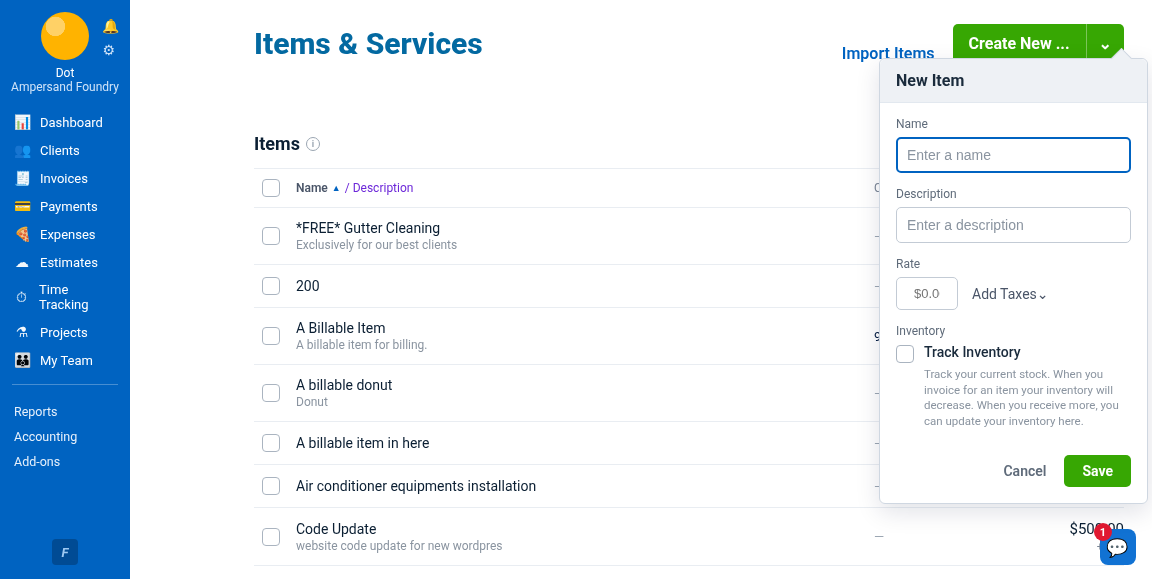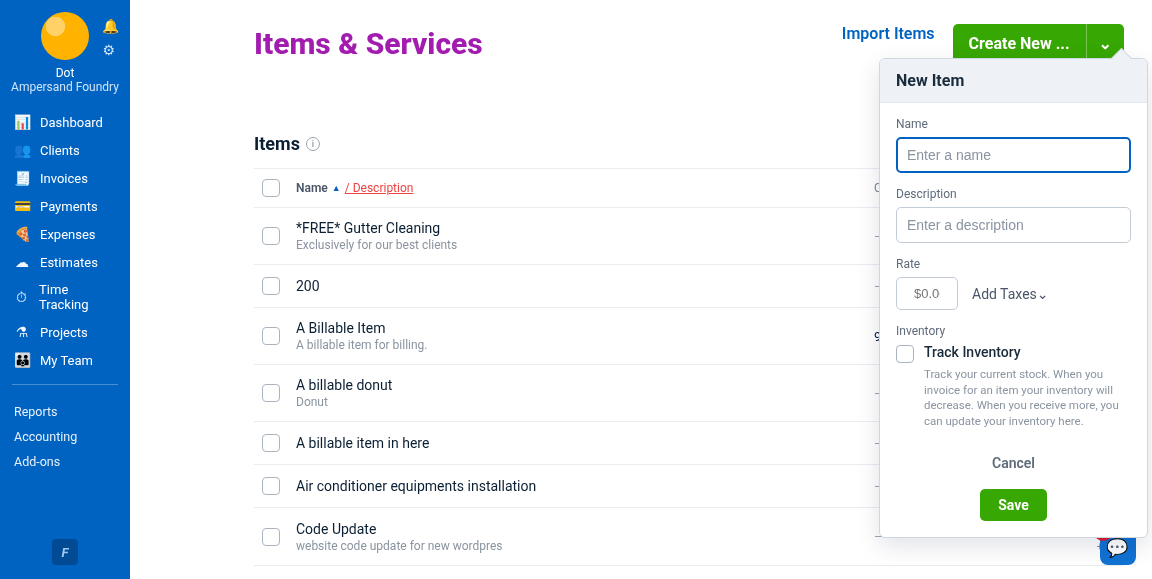--- a/index.html
+++ b/index.html
@@ -41,22 +41,22 @@
     .nav-sub .nav-item { font-size:12.5px; color:#e6f0fb; padding:5px 14px;}
     .sidebar-footer { margin-top:auto; display:flex; justify-content:center; padding-bottom:6px; }
     .footer-logo {
       width: 26px; height:26px; background:#004b94; border-radius:4px;
       display:flex; align-items:center; justify-content:center; color:#9ec9f2; font-weight:700; font-style:italic;
     }
 
     
     .main { flex:1; padding: 24px 28px 0 124px; position:relative; overflow-y:auto; }
     .page-header { display:flex; align-items:center; justify-content:space-between; }
-    .page-title { font-size: 30px; font-weight: 800; color:#a21caf; }
-    .header-actions { display:flex; align-items:flex-start; gap:18px; }
+    .page-title { font-size: 30px; font-weight: 800; color:#0369a1; }
+    .header-actions { display:flex; align-items:flex-end; gap:18px; }
     .import-link { font-size:16px; font-weight:600; color:#0063c1; cursor:pointer; }
     .create-btn {
       display:flex; align-items:center; background:#37a703; color:#fff; border-radius:5px;
       overflow:hidden; font-size:16px; font-weight:700; cursor:pointer;
     }
     .create-btn .label { padding: 10px 16px; }
     .create-btn .chev { padding: 10px 12px; border-left:1px solid rgba(255,255,255,.35); }
     
     
     .tab-row { display:flex; justify-content:flex-end; margin-top:18px; }
@@ -110,21 +110,21 @@
     }
     .text-input.active { border:2px solid #0063c1; padding:8px 9px; }
     .text-input::placeholder{ color:#8a94a0; }
     .rate-row{ display:flex; align-items:center; gap:14px; margin-bottom:14px;}
     .rate-input{ width:62px; border:1px solid #c3cbd5; border-radius:5px; padding:8px 17px; font-size:13px; color:#6b7684; text-align:left;}
     .add-taxes{ font-size:14px; color:#4a5568; cursor:pointer; display:flex; align-items:center; }
     .inv-row{ display:flex; gap:10px; margin-bottom:4px;}
     .inv-chk{ width:18px;height:18px;border:1.5px solid #aab4c0;border-radius:4px;flex-shrink:0;cursor:pointer;margin-top:1px;}
     .inv-title{ font-size:14px; color:#1a2b3c; font-weight:500;}
     .inv-help{ font-size:11.5px; color:#8a94a0; line-height:1.35; margin-left:28px; margin-bottom:6px;}
-    .popover-actions{ display:flex; justify-content:flex-end; align-items:center; gap:18px; padding:12px 16px 16px;flex-direction:column;}
+    .popover-actions{ display:flex; justify-content:flex-end; align-items:center; gap:18px; padding:12px 16px 16px;}
     .cancel-link{ font-size:14px; font-weight:600; color:#5f6b7a; cursor:pointer;}
     .save-btn{ background:#37a703; color:#fff; font-weight:700; font-size:14px; border-radius:5px; padding:8px 18px; cursor:pointer;}
 
     
     .help-fab{
       position:fixed; right:16px; bottom:14px; width:36px;height:36px;border-radius:8px;
       background:#1172d3; display:flex; align-items:center; justify-content:center; color:#fff; font-size:18px; cursor:pointer;
     }
     .help-fab .badge{
       position:absolute; top:-6px; left:-6px; width:18px;height:18px;border-radius:50%;
@@ -226,21 +226,21 @@
     </div>
 
     <div class="table">
       <div class="thead">
         <div>
             <div class="chk"></div>
           </div>
         <div class="th-name">
           <span>Name</span>
           <span class="sort">▲</span>
-          <span style="font-weight:400;color:#ef4444;text-decoration:underline;"> / Description</span>
+          <span style="font-weight:400;color:#6d28d9;"> / Description</span>
         </div>
         <div>Current Stock</div>
         <div class="th-right">Rate / Taxes</div>
       </div>
       <div id="tbody">
           <div class="trow">
     <div>
               <div class="chk"></div>
             </div>
     <div>

